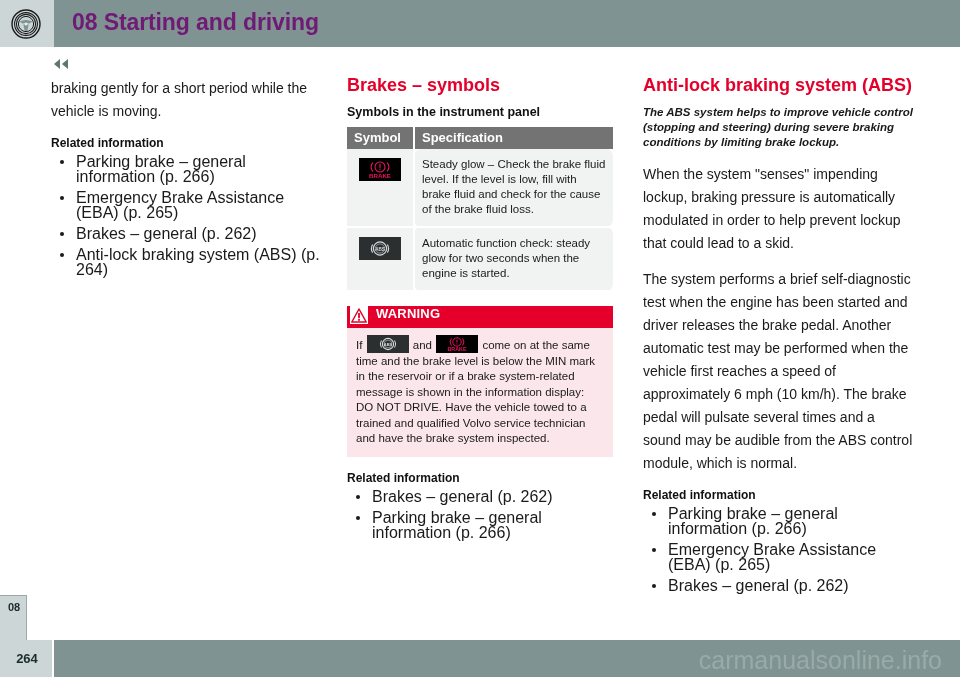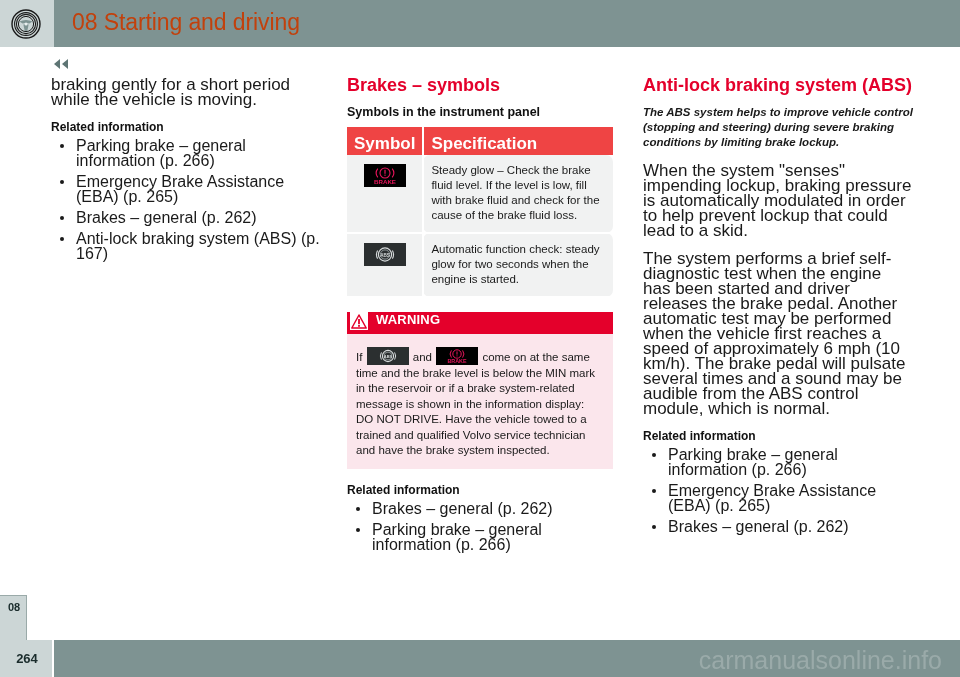--- a/index.html
+++ b/index.html
@@ -27,23 +27,23 @@
     position: absolute; left: 54px; top: 0;
     width: 906px; height: 47px;
     background: #7e9392;
   }
   .logo {
     position: absolute; left: 11px; top: 9px;
     width: 30px; height: 30px;
   }
   .header-title {
     position: absolute; left: 72px; top: 9px;
-    color: #c2410c;
+    color: #701a75;
     font-size: 23px;
-    font-weight: normal;
+    font-weight: bold;
     letter-spacing: -0.1px;
     white-space: nowrap;
   }
 
   
   .page {
     position: absolute; left: 0; top: 47px;
     width: 960px; height: 584px;
     background: #ffffff;
   }
@@ -60,22 +60,22 @@
     font-size: 11.5px;
     color: #1a1a1a;
     line-height: 15px;
   }
   .col-left  { left: 51px;  width: 270px; }
   .col-mid   { left: 347px; width: 270px; }
   .col-right { left: 643px; width: 270px; }
 
   p.body {
     margin: 0 0 13px 0;
-    font-size: 17px;
-    line-height: 15px;
+    font-size: 14px;
+    line-height: 23px;
   }
   p.body:last-child { margin-bottom: 0; }
 
   p.lead-italic {
     margin: 0 0 13px 0;
     font-style: italic;
     font-weight: bold;
     font-size: 11.5px;
     line-height: 15px;
   }
@@ -124,26 +124,26 @@
     border-radius: 50%;
   }
 
   
   .sym-table {
     width: 266px;
     border-collapse: collapse;
     margin: 0 0 14px 0;
   }
   .sym-table th {
-    background: #ef4444;
+    background: #737373;
     color: #ffffff;
-    font-size: 17px;
+    font-size: 13px;
     font-weight: bold;
     text-align: left;
-    padding: 9px 7px 4px 7px;
+    padding: 3px 7px 4px 7px;
     border-right: 2px solid #ffffff;
     vertical-align: middle;
   }
   .sym-table th:last-child { border-right: none; }
   .sym-table td {
     background: #f1f2f2;
     border-right: 2px solid #ffffff;
     border-bottom: 2px solid #ffffff;
     vertical-align: top;
     padding: 8px 7px 9px 7px;
@@ -202,21 +202,21 @@
   }
   .warning-label {
     color: #ffffff;
     font-size: 13px;
     font-weight: bold;
     margin-left: 8px;
     letter-spacing: 0.2px;
   }
   .warning-body {
     background: #fbe6ec;
-    padding: 13px 9px 10px 9px;
+    padding: 7px 9px 10px 9px;
     font-size: 11.5px;
     line-height: 15.5px;
     color: #1a1a1a;
   }
   .warning-body b { font-weight: normal; }
 
   
   .side-tab {
     position: absolute;
     left: -1px; top: 548px;
@@ -297,21 +297,21 @@
     </svg>
   </div>
 
   <div class="col col-left">
     <p class="body">braking gently for a short period while the vehicle is moving.</p>
     <h4 class="related-heading">Related information</h4>
     <ul class="bullets">
       <li>Parking brake – general information (p. 266)</li>
       <li>Emergency Brake Assistance (EBA) (p. 265)</li>
       <li>Brakes – general (p. 262)</li>
-      <li>Anti-lock braking system (ABS) (p. 167)</li>
+      <li>Anti-lock braking system (ABS) (p. 264)</li>
     </ul>
   </div>
 
   <div class="col col-mid">
     <h2 class="red-heading">Brakes – symbols</h2>
     <h3 class="sub-heading">Symbols in the instrument panel</h3>
 
     <table class="sym-table">
       <thead>
         <tr>

